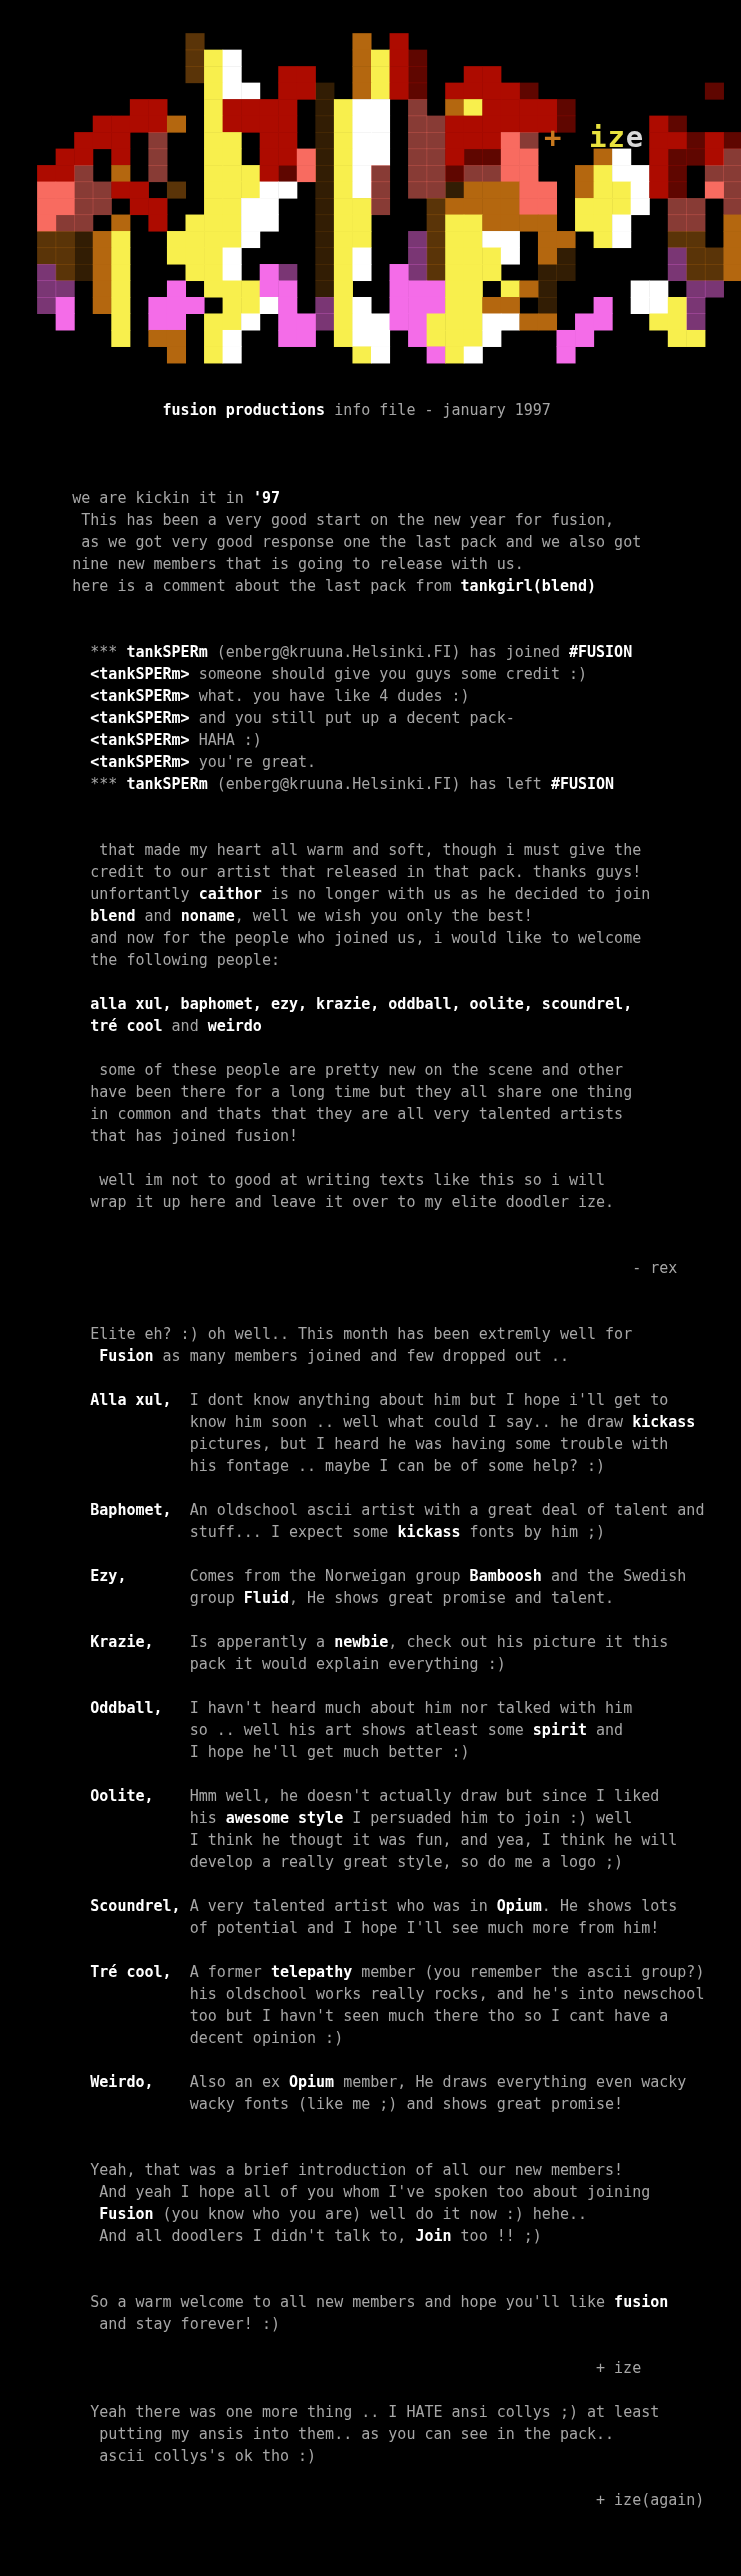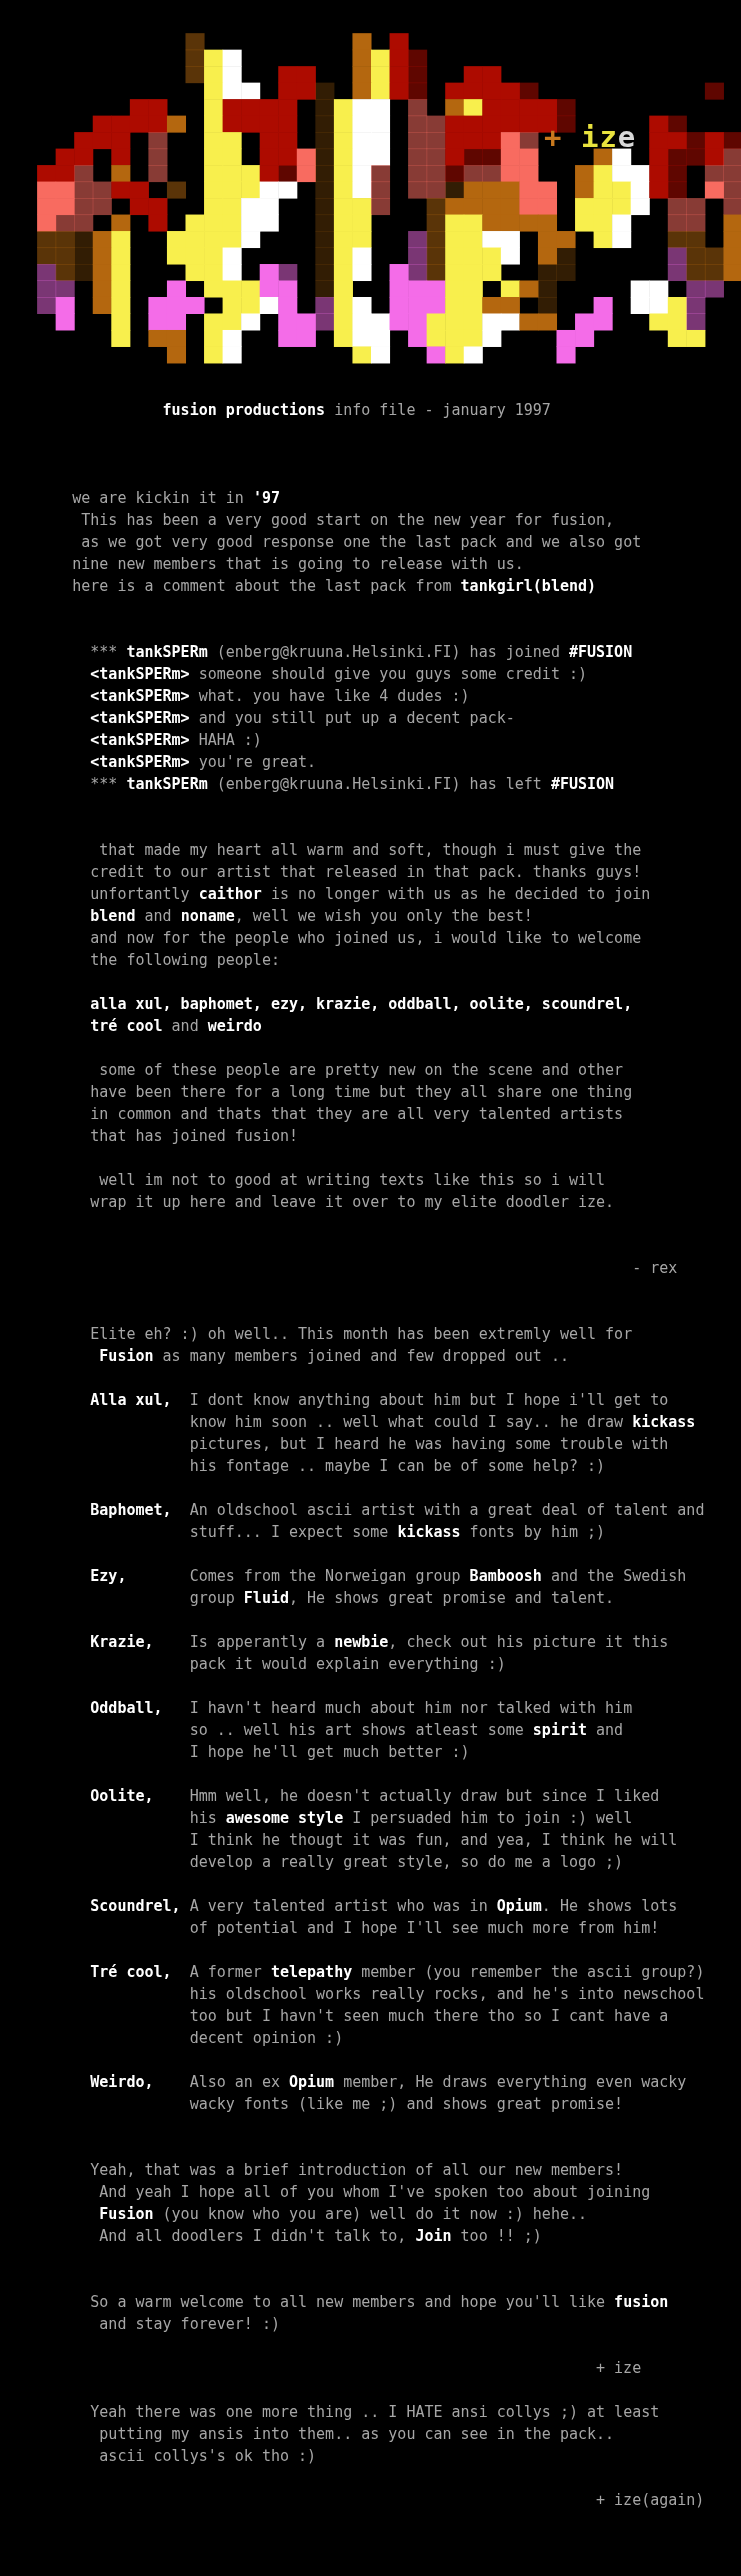--- a/index.html
+++ b/index.html
@@ -444,18 +444,18 @@
       <rect x="396" y="672" width="37" height="33" fill="#f8ef4d" fill-opacity="1"></rect>
       <rect x="432" y="672" width="37" height="33" fill="#ffffff" fill-opacity="1"></rect>
       <rect x="684" y="672" width="37" height="33" fill="#f8ef4d" fill-opacity="1"></rect>
       <rect x="720" y="672" width="37" height="33" fill="#ffffff" fill-opacity="1"></rect>
       <rect x="828" y="672" width="37" height="33" fill="#f46ce8" fill-opacity="1"></rect>
       <rect x="864" y="672" width="37" height="33" fill="#f8ef4d" fill-opacity="1"></rect>
       <rect x="900" y="672" width="37" height="33" fill="#ffffff" fill-opacity="1"></rect>
       <rect x="1080" y="672" width="37" height="33" fill="#f46ce8" fill-opacity="1"></rect>
     </svg>
 
-  <div class="logo-sig" style="left: 544px; top: 120px;"><span style="color: rgb(200, 121, 30);">+</span><span> </span><span style="color: rgb(232, 226, 62);">iz</span><span style="color: rgb(216, 216, 216);">e</span></div>
+  <div class="logo-sig" style="left: 544px; top: 120px;"><span style="color: rgb(200, 121, 30);">+</span><span> </span><span style="color: rgb(232, 226, 62); margin-left: 8px;">iz</span><span style="color: rgb(216, 216, 216);">e</span></div>
 
   <div class="doc" style="color: rgb(166, 166, 166);"><div class="ln">                  <span class="seg-b" style="color: rgb(255, 255, 255);">fusion productions</span><span class="seg-n" style="color: rgb(166, 166, 166);"> info file - january 1997</span></div><div class="ln"></div><div class="ln"></div><div class="ln"></div><div class="ln">        <span class="seg-n" style="color: rgb(166, 166, 166);">we are kickin it in </span><span class="seg-b" style="color: rgb(255, 255, 255);">'97</span></div><div class="ln">         <span class="seg-n" style="color: rgb(166, 166, 166);">This has been a very good start on the new year for fusion,</span></div><div class="ln">         <span class="seg-n" style="color: rgb(166, 166, 166);">as we got very good response one the last pack and we also got</span></div><div class="ln">        <span class="seg-n" style="color: rgb(166, 166, 166);">nine new members that is going to release with us.</span></div><div class="ln">        <span class="seg-n" style="color: rgb(166, 166, 166);">here is a comment about the last pack from </span><span class="seg-b" style="color: rgb(255, 255, 255);">tankgirl(blend)</span></div><div class="ln"></div><div class="ln"></div><div class="ln">          <span class="seg-n" style="color: rgb(166, 166, 166);">*** </span><span class="seg-b" style="color: rgb(255, 255, 255);">tankSPERm</span><span class="seg-n" style="color: rgb(166, 166, 166);"> (enberg@kruuna.Helsinki.FI) has joined </span><span class="seg-b" style="color: rgb(255, 255, 255);">#FUSION</span></div><div class="ln">          <span class="seg-b" style="color: rgb(255, 255, 255);">&lt;tankSPERm&gt;</span><span class="seg-n" style="color: rgb(166, 166, 166);"> someone should give you guys some credit :)</span></div><div class="ln">          <span class="seg-b" style="color: rgb(255, 255, 255);">&lt;tankSPERm&gt;</span><span class="seg-n" style="color: rgb(166, 166, 166);"> what. you have like 4 dudes :)</span></div><div class="ln">          <span class="seg-b" style="color: rgb(255, 255, 255);">&lt;tankSPERm&gt;</span><span class="seg-n" style="color: rgb(166, 166, 166);"> and you still put up a decent pack-</span></div><div class="ln">          <span class="seg-b" style="color: rgb(255, 255, 255);">&lt;tankSPERm&gt;</span><span class="seg-n" style="color: rgb(166, 166, 166);"> HAHA :)</span></div><div class="ln">          <span class="seg-b" style="color: rgb(255, 255, 255);">&lt;tankSPERm&gt;</span><span class="seg-n" style="color: rgb(166, 166, 166);"> you're great.</span></div><div class="ln">          <span class="seg-n" style="color: rgb(166, 166, 166);">*** </span><span class="seg-b" style="color: rgb(255, 255, 255);">tankSPERm</span><span class="seg-n" style="color: rgb(166, 166, 166);"> (enberg@kruuna.Helsinki.FI) has left </span><span class="seg-b" style="color: rgb(255, 255, 255);">#FUSION</span></div><div class="ln"></div><div class="ln"></div><div class="ln">           <span class="seg-n" style="color: rgb(166, 166, 166);">that made my heart all warm and soft, though i must give the</span></div><div class="ln">          <span class="seg-n" style="color: rgb(166, 166, 166);">credit to our artist that released in that pack. thanks guys!</span></div><div class="ln">          <span class="seg-n" style="color: rgb(166, 166, 166);">unfortantly </span><span class="seg-b" style="color: rgb(255, 255, 255);">caithor</span><span class="seg-n" style="color: rgb(166, 166, 166);"> is no longer with us as he decided to join</span></div><div class="ln">          <span class="seg-b" style="color: rgb(255, 255, 255);">blend</span><span class="seg-n" style="color: rgb(166, 166, 166);"> and </span><span class="seg-b" style="color: rgb(255, 255, 255);">noname</span><span class="seg-n" style="color: rgb(166, 166, 166);">, well we wish you only the best!</span></div><div class="ln">          <span class="seg-n" style="color: rgb(166, 166, 166);">and now for the people who joined us, i would like to welcome</span></div><div class="ln">          <span class="seg-n" style="color: rgb(166, 166, 166);">the following people:</span></div><div class="ln"></div><div class="ln">          <span class="seg-b" style="color: rgb(255, 255, 255);">alla xul, baphomet, ezy, krazie, oddball, oolite, scoundrel,</span></div><div class="ln">          <span class="seg-b" style="color: rgb(255, 255, 255);">tré cool</span><span class="seg-n" style="color: rgb(166, 166, 166);"> and </span><span class="seg-b" style="color: rgb(255, 255, 255);">weirdo</span></div><div class="ln"></div><div class="ln">           <span class="seg-n" style="color: rgb(166, 166, 166);">some of these people are pretty new on the scene and other</span></div><div class="ln">          <span class="seg-n" style="color: rgb(166, 166, 166);">have been there for a long time but they all share one thing</span></div><div class="ln">          <span class="seg-n" style="color: rgb(166, 166, 166);">in common and thats that they are all very talented artists</span></div><div class="ln">          <span class="seg-n" style="color: rgb(166, 166, 166);">that has joined fusion!</span></div><div class="ln"></div><div class="ln">           <span class="seg-n" style="color: rgb(166, 166, 166);">well im not to good at writing texts like this so i will</span></div><div class="ln">          <span class="seg-n" style="color: rgb(166, 166, 166);">wrap it up here and leave it over to my elite doodler ize.</span></div><div class="ln"></div><div class="ln"></div><div class="ln">                                                                      <span class="seg-n" style="color: rgb(166, 166, 166);">- rex</span></div><div class="ln"></div><div class="ln"></div><div class="ln">          <span class="seg-n" style="color: rgb(166, 166, 166);">Elite eh? :) oh well.. This month has been extremly well for</span></div><div class="ln">           <span class="seg-b" style="color: rgb(255, 255, 255);">Fusion</span><span class="seg-n" style="color: rgb(166, 166, 166);"> as many members joined and few dropped out ..</span></div><div class="ln"></div><div class="ln">          <span class="seg-b" style="color: rgb(255, 255, 255);">Alla xul,</span><span class="seg-n" style="color: rgb(166, 166, 166);">  I dont know anything about him but I hope i'll get to</span></div><div class="ln">                     <span class="seg-n" style="color: rgb(166, 166, 166);">know him soon .. well what could I say.. he draw </span><span class="seg-b" style="color: rgb(255, 255, 255);">kickass</span></div><div class="ln">                     <span class="seg-n" style="color: rgb(166, 166, 166);">pictures, but I heard he was having some trouble with</span></div><div class="ln">                     <span class="seg-n" style="color: rgb(166, 166, 166);">his fontage .. maybe I can be of some help? :)</span></div><div class="ln"></div><div class="ln">          <span class="seg-b" style="color: rgb(255, 255, 255);">Baphomet,</span><span class="seg-n" style="color: rgb(166, 166, 166);">  An oldschool ascii artist with a great deal of talent and</span></div><div class="ln">                     <span class="seg-n" style="color: rgb(166, 166, 166);">stuff... I expect some </span><span class="seg-b" style="color: rgb(255, 255, 255);">kickass</span><span class="seg-n" style="color: rgb(166, 166, 166);"> fonts by him ;)</span></div><div class="ln"></div><div class="ln">          <span class="seg-b" style="color: rgb(255, 255, 255);">Ezy,</span><span class="seg-n" style="color: rgb(166, 166, 166);">       Comes from the Norweigan group </span><span class="seg-b" style="color: rgb(255, 255, 255);">Bamboosh</span><span class="seg-n" style="color: rgb(166, 166, 166);"> and the Swedish</span></div><div class="ln">                     <span class="seg-n" style="color: rgb(166, 166, 166);">group </span><span class="seg-b" style="color: rgb(255, 255, 255);">Fluid</span><span class="seg-n" style="color: rgb(166, 166, 166);">, He shows great promise and talent.</span></div><div class="ln"></div><div class="ln">          <span class="seg-b" style="color: rgb(255, 255, 255);">Krazie,</span><span class="seg-n" style="color: rgb(166, 166, 166);">    Is apperantly a </span><span class="seg-b" style="color: rgb(255, 255, 255);">newbie</span><span class="seg-n" style="color: rgb(166, 166, 166);">, check out his picture it this</span></div><div class="ln">                     <span class="seg-n" style="color: rgb(166, 166, 166);">pack it would explain everything :)</span></div><div class="ln"></div><div class="ln">          <span class="seg-b" style="color: rgb(255, 255, 255);">Oddball,</span><span class="seg-n" style="color: rgb(166, 166, 166);">   I havn't heard much about him nor talked with him</span></div><div class="ln">                     <span class="seg-n" style="color: rgb(166, 166, 166);">so .. well his art shows atleast some </span><span class="seg-b" style="color: rgb(255, 255, 255);">spirit</span><span class="seg-n" style="color: rgb(166, 166, 166);"> and</span></div><div class="ln">                     <span class="seg-n" style="color: rgb(166, 166, 166);">I hope he'll get much better :)</span></div><div class="ln"></div><div class="ln">          <span class="seg-b" style="color: rgb(255, 255, 255);">Oolite,</span><span class="seg-n" style="color: rgb(166, 166, 166);">    Hmm well, he doesn't actually draw but since I liked</span></div><div class="ln">                     <span class="seg-n" style="color: rgb(166, 166, 166);">his </span><span class="seg-b" style="color: rgb(255, 255, 255);">awesome style</span><span class="seg-n" style="color: rgb(166, 166, 166);"> I persuaded him to join :) well</span></div><div class="ln">                     <span class="seg-n" style="color: rgb(166, 166, 166);">I think he thougt it was fun, and yea, I think he will</span></div><div class="ln">                     <span class="seg-n" style="color: rgb(166, 166, 166);">develop a really great style, so do me a logo ;)</span></div><div class="ln"></div><div class="ln">          <span class="seg-b" style="color: rgb(255, 255, 255);">Scoundrel,</span><span class="seg-n" style="color: rgb(166, 166, 166);"> A very talented artist who was in </span><span class="seg-b" style="color: rgb(255, 255, 255);">Opium</span><span class="seg-n" style="color: rgb(166, 166, 166);">. He shows lots</span></div><div class="ln">                     <span class="seg-n" style="color: rgb(166, 166, 166);">of potential and I hope I'll see much more from him!</span></div><div class="ln"></div><div class="ln">          <span class="seg-b" style="color: rgb(255, 255, 255);">Tré cool,</span><span class="seg-n" style="color: rgb(166, 166, 166);">  A former </span><span class="seg-b" style="color: rgb(255, 255, 255);">telepathy</span><span class="seg-n" style="color: rgb(166, 166, 166);"> member (you remember the ascii group?)</span></div><div class="ln">                     <span class="seg-n" style="color: rgb(166, 166, 166);">his oldschool works really rocks, and he's into newschool</span></div><div class="ln">                     <span class="seg-n" style="color: rgb(166, 166, 166);">too but I havn't seen much there tho so I cant have a</span></div><div class="ln">                     <span class="seg-n" style="color: rgb(166, 166, 166);">decent opinion :)</span></div><div class="ln"></div><div class="ln">          <span class="seg-b" style="color: rgb(255, 255, 255);">Weirdo,</span><span class="seg-n" style="color: rgb(166, 166, 166);">    Also an ex </span><span class="seg-b" style="color: rgb(255, 255, 255);">Opium</span><span class="seg-n" style="color: rgb(166, 166, 166);"> member, He draws everything even wacky</span></div><div class="ln">                     <span class="seg-n" style="color: rgb(166, 166, 166);">wacky fonts (like me ;) and shows great promise!</span></div><div class="ln"></div><div class="ln"></div><div class="ln">          <span class="seg-n" style="color: rgb(166, 166, 166);">Yeah, that was a brief introduction of all our new members!</span></div><div class="ln">           <span class="seg-n" style="color: rgb(166, 166, 166);">And yeah I hope all of you whom I've spoken too about joining</span></div><div class="ln">           <span class="seg-b" style="color: rgb(255, 255, 255);">Fusion</span><span class="seg-n" style="color: rgb(166, 166, 166);"> (you know who you are) well do it now :) hehe..</span></div><div class="ln">           <span class="seg-n" style="color: rgb(166, 166, 166);">And all doodlers I didn't talk to, </span><span class="seg-b" style="color: rgb(255, 255, 255);">Join</span><span class="seg-n" style="color: rgb(166, 166, 166);"> too !! ;)</span></div><div class="ln"></div><div class="ln"></div><div class="ln">          <span class="seg-n" style="color: rgb(166, 166, 166);">So a warm welcome to all new members and hope you'll like </span><span class="seg-b" style="color: rgb(255, 255, 255);">fusion</span></div><div class="ln">           <span class="seg-n" style="color: rgb(166, 166, 166);">and stay forever! :)</span></div><div class="ln"></div><div class="ln">                                                                  <span class="seg-n" style="color: rgb(166, 166, 166);">+ ize</span></div><div class="ln"></div><div class="ln">          <span class="seg-n" style="color: rgb(166, 166, 166);">Yeah there was one more thing .. I HATE ansi collys ;) at least</span></div><div class="ln">           <span class="seg-n" style="color: rgb(166, 166, 166);">putting my ansis into them.. as you can see in the pack..</span></div><div class="ln">           <span class="seg-n" style="color: rgb(166, 166, 166);">ascii collys's ok tho :)</span></div><div class="ln"></div><div class="ln">                                                                  <span class="seg-n" style="color: rgb(166, 166, 166);">+ ize(again)</span></div><div class="ln"></div><div class="ln"></div></div>
 
 </div>
 
 
 </body></html>

